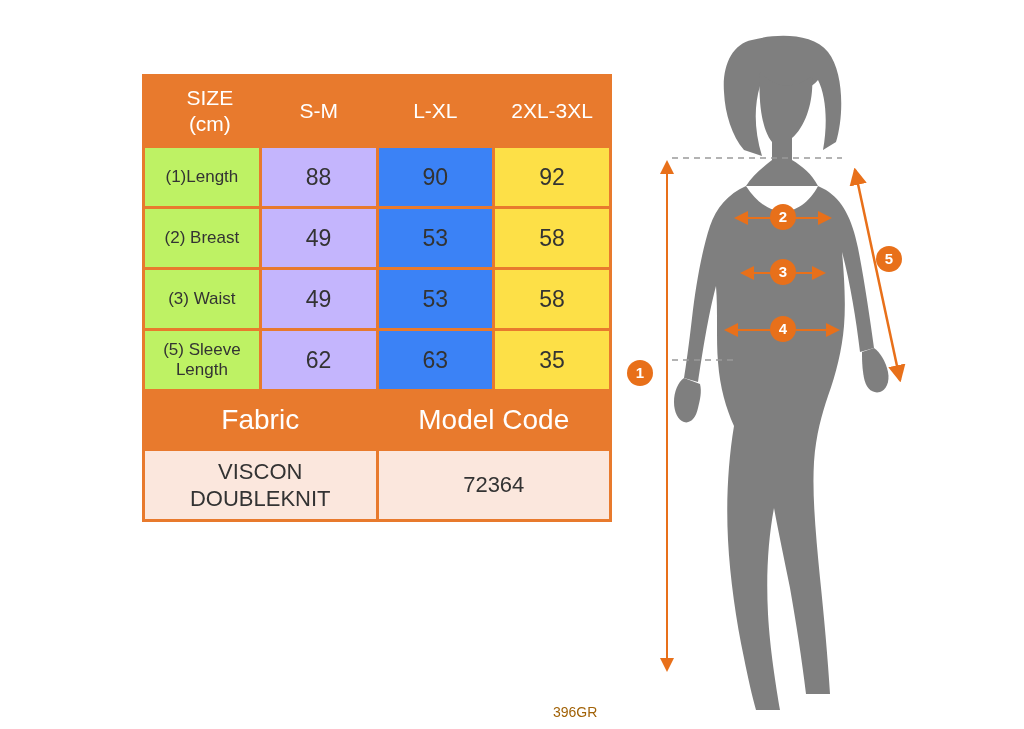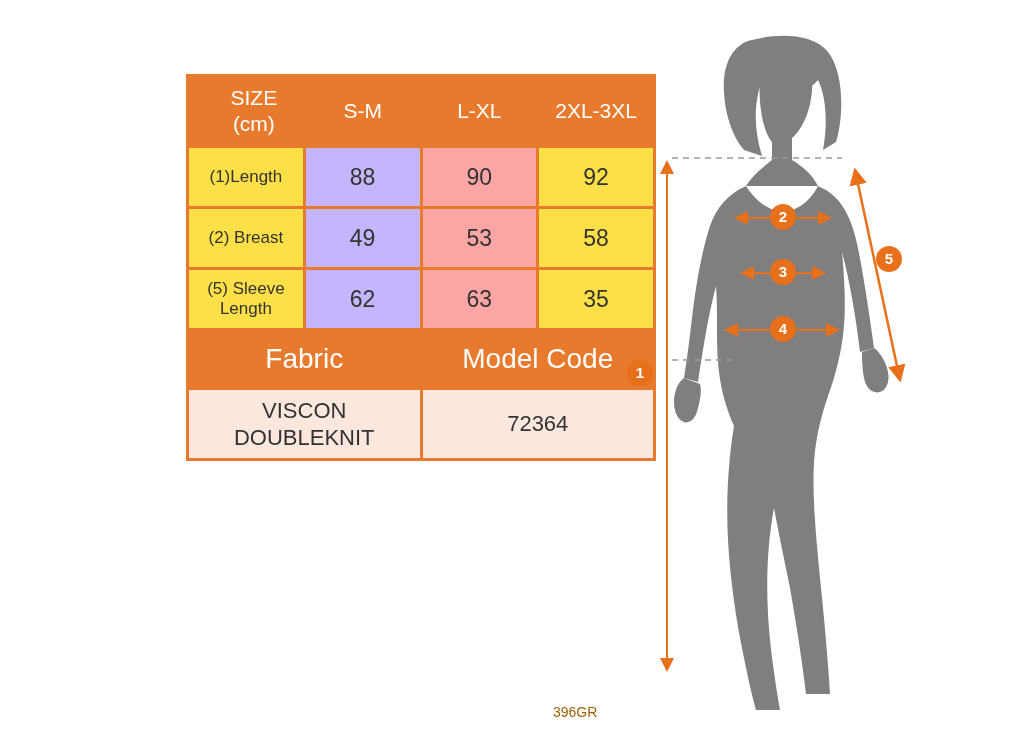--- a/index.html
+++ b/index.html
@@ -18,21 +18,20 @@
   
   #size-table {
     position: absolute;
     left: 142px;
     top: 74px;
     width: 470px;
     border-collapse: separate;
     border-spacing: 3px;
     background: #e87a2d;
     table-layout: fixed;
-    margin-left: 44px;
   }
   #size-table td, #size-table th {
     padding: 0;
     margin: 0;
     text-align: center;
     vertical-align: middle;
     font-weight: normal;
   }
   .hdr-cell {
     background: #e87a2d;
@@ -40,33 +39,33 @@
     font-size: 21px;
     font-weight: bold;
     height: 68px;
   }
   .hdr-size {
     text-align: left;
     padding-left: 16px !important;
     line-height: 1.25;
   }
   .row-label {
-    background: #fde047;
+    background: #bef264;
     color: #333333;
     font-size: 17px;
     height: 58px;
     line-height: 1.2;
   }
   .val-cell {
     background: #c4b5fd;
     color: #333333;
     font-size: 23px;
     height: 58px;
   }
-  .val-cell.shade2 { background: #fca5a5; }
+  .val-cell.shade2 { background: #3b82f6; }
   .val-cell.shade3 { background: #fde047; }
   .sub-hdr {
     background: #e87a2d;
     color: #ffffff;
     font-size: 28px;
     font-weight: bold;
     height: 56px;
   }
   .sub-val {
     background: #fbe7dd;
@@ -127,20 +126,26 @@
     <td class="val-cell shade3">92</td>
   </tr>
 
   <tr>
     <td class="row-label">(2) Breast</td>
     <td class="val-cell">49</td>
     <td class="val-cell shade2">53</td>
     <td class="val-cell shade3">58</td>
   </tr>
 
+  <tr>
+    <td class="row-label">(3) Waist</td>
+    <td class="val-cell">49</td>
+    <td class="val-cell shade2">53</td>
+    <td class="val-cell shade3">58</td>
+  </tr>
 
 
   <tr>
     <td class="row-label">(5) Sleeve Length</td>
     <td class="val-cell">62</td>
     <td class="val-cell shade2">63</td>
     <td class="val-cell shade3">35</td>
   </tr>
 
   <tr>

